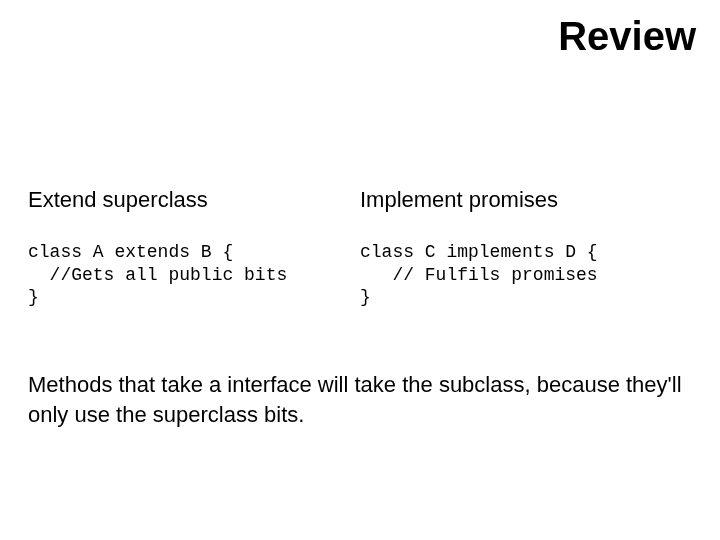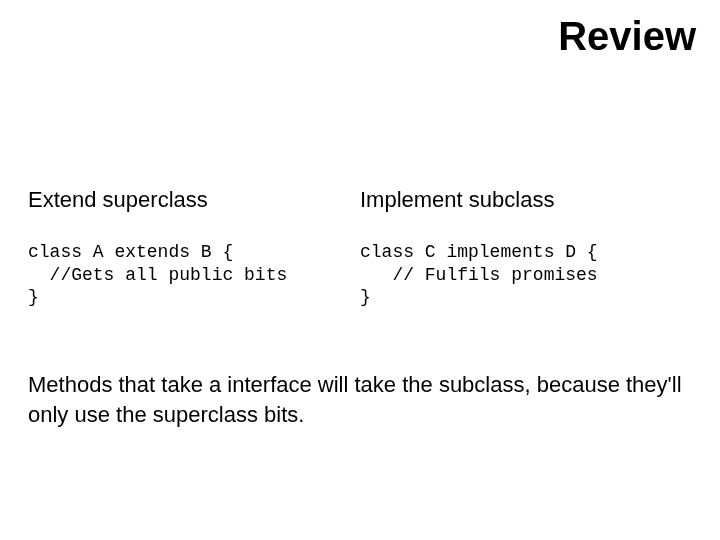--- a/index.html
+++ b/index.html
@@ -19,21 +19,21 @@
   <div class="title">Review</div>
 
   <div class="cols">
     <div class="col">
       <div class="col-heading">Extend superclass</div>
       <div class="code">class A extends B {
   //Gets all public bits
 }</div>
     </div>
     <div class="col">
-      <div class="col-heading">Implement subclass</div>
+      <div class="col-heading">Implement promises</div>
       <div class="code">class C implements D {
    // Fulfils promises
 }</div>
     </div>
   </div>
 
   <div class="footer">Methods that take a interface will take the subclass, because they'll only use the superclass bits.</div>
 </div>
 
 </body></html>

